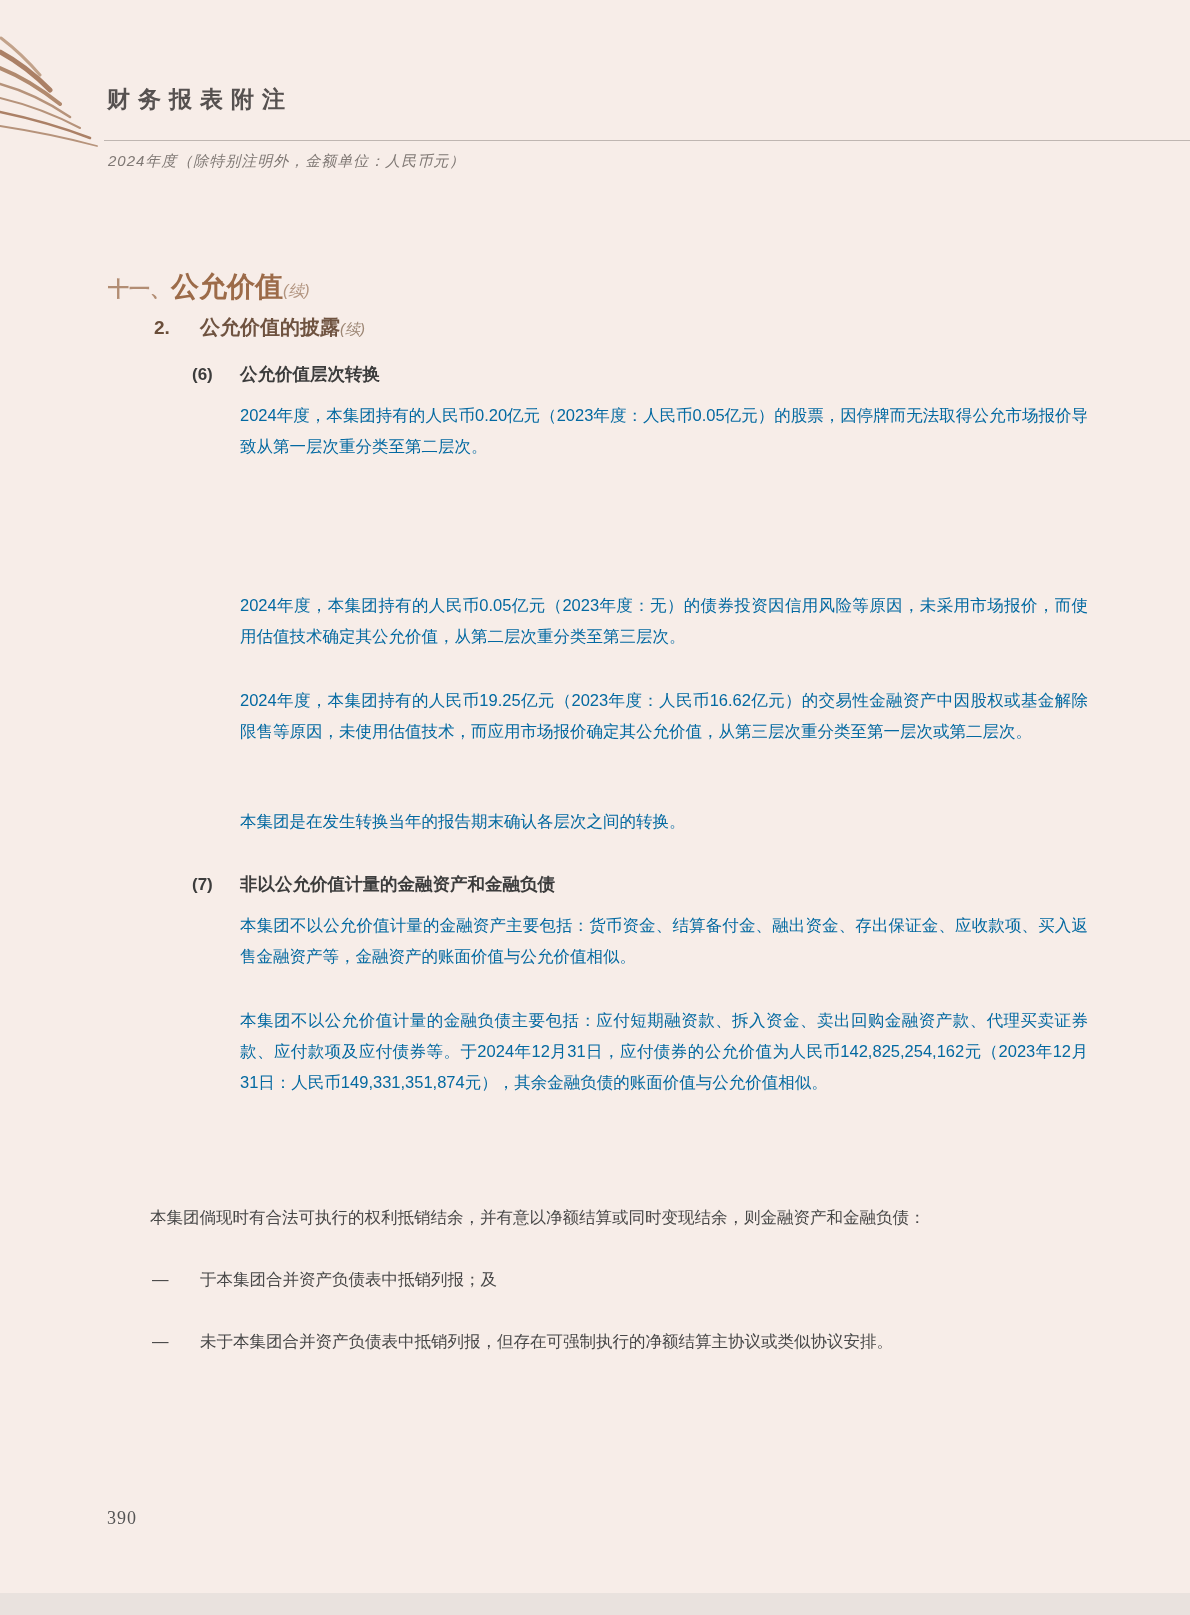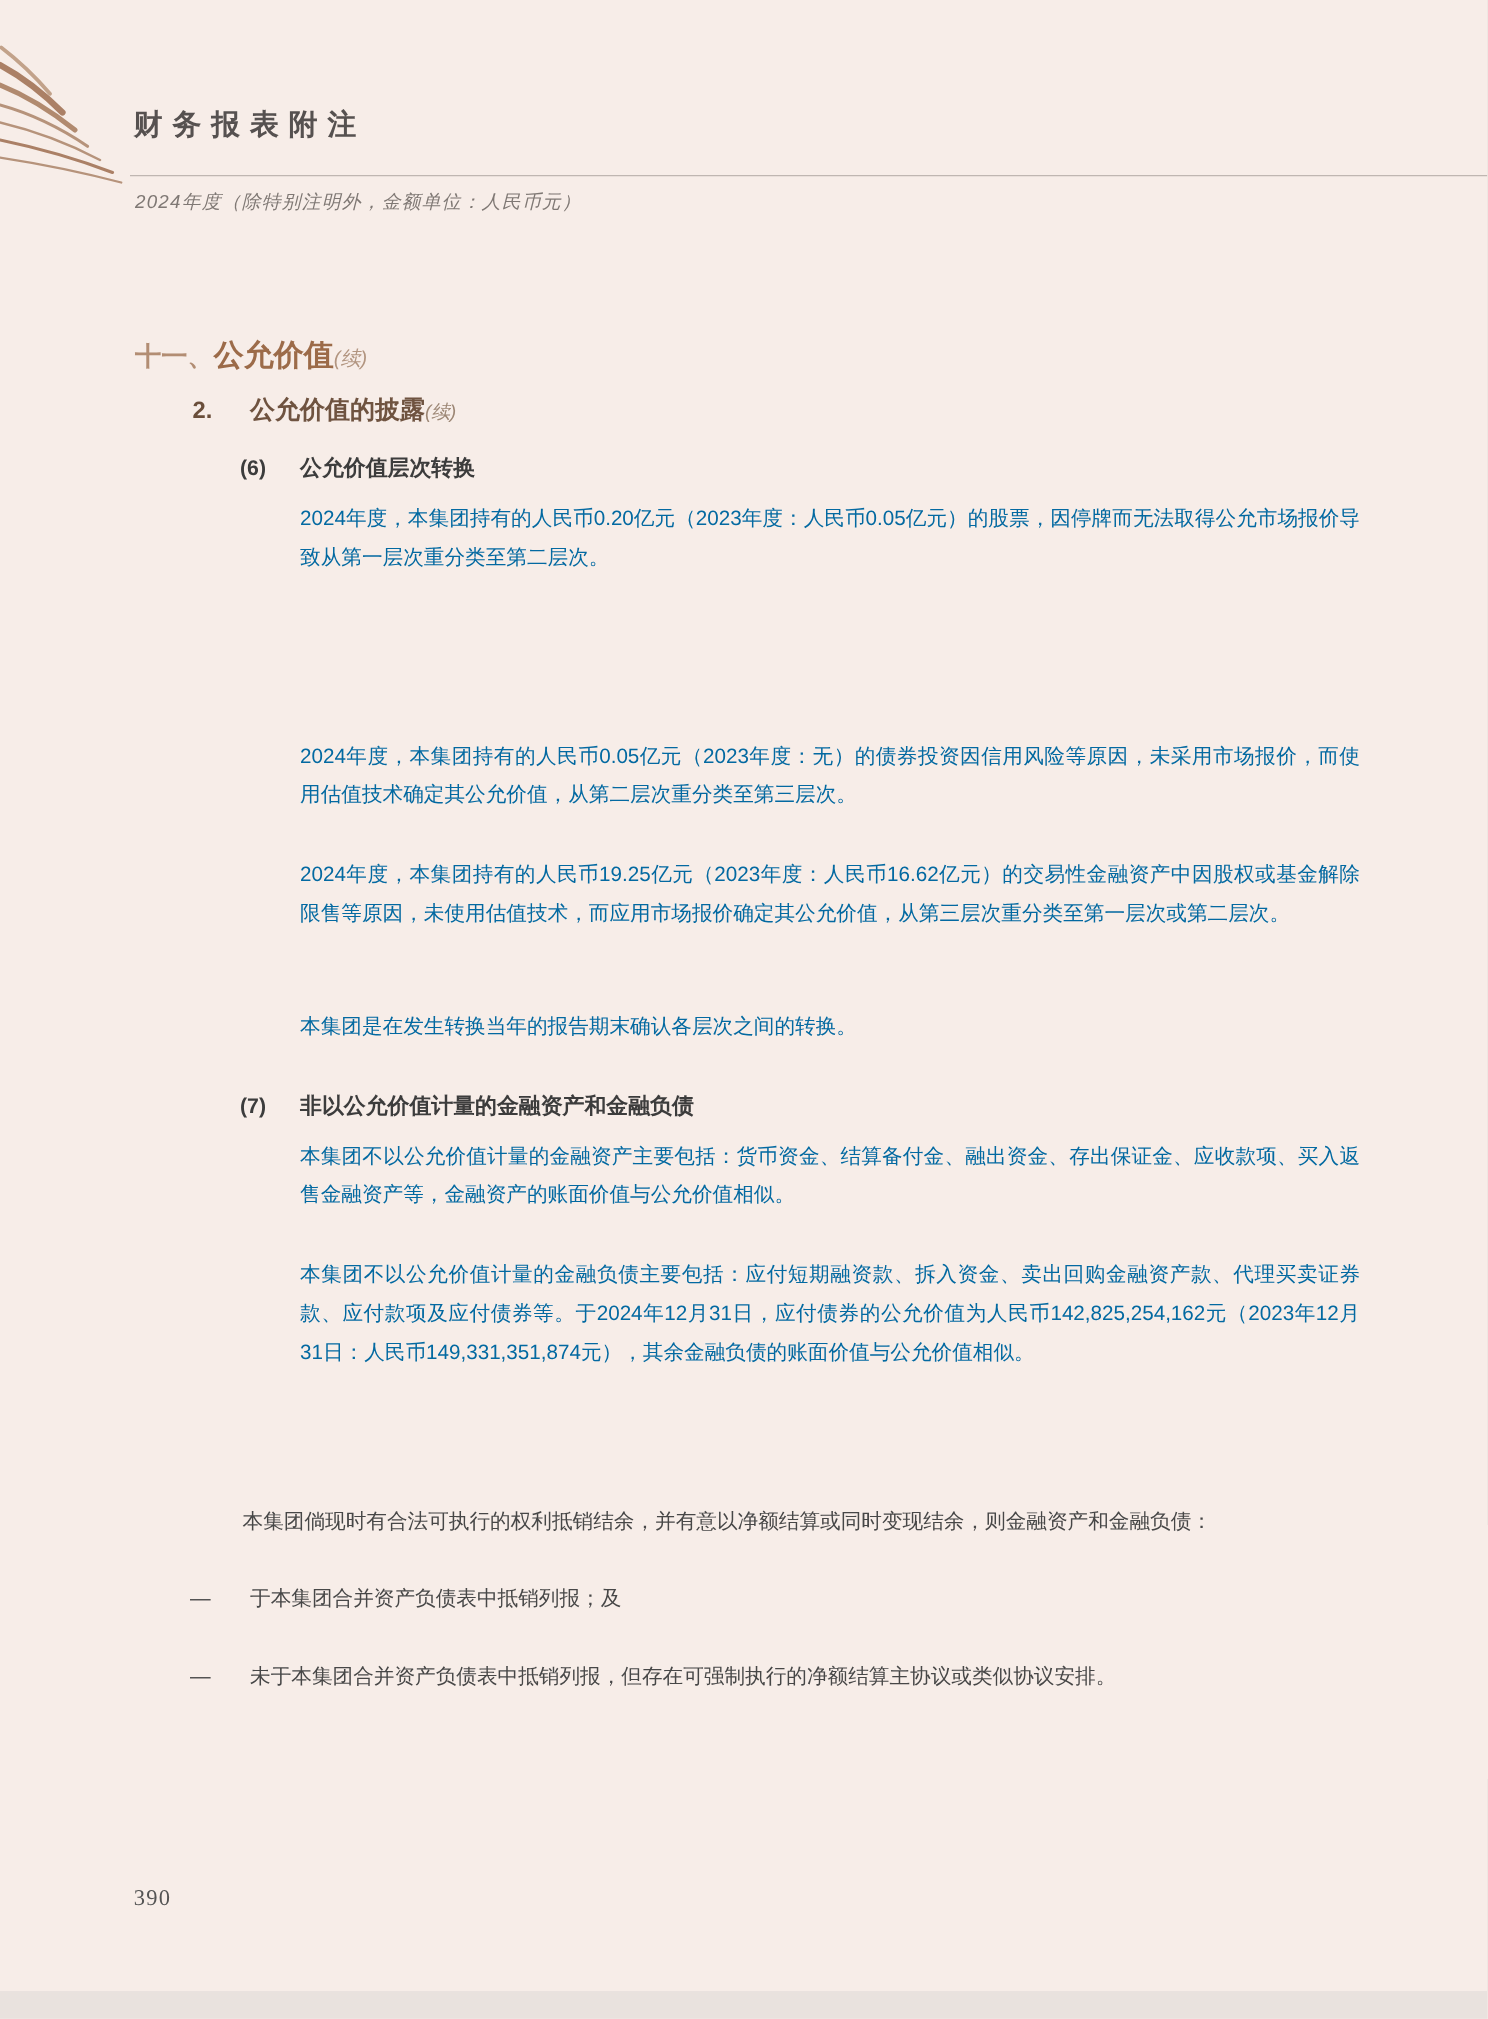--- a/index.html
+++ b/index.html
@@ -26,41 +26,41 @@
     height:1px; background:#bfb6b1;
   }
   .doc-subtitle {
     position:absolute; left:108px; top:152px;
     font-style:italic; font-size:15px; letter-spacing:1px;
     color:#7f7874;
   }
 
   .sec-heading { position:absolute; left:108px; white-space:nowrap; }
   .sec-heading .prefix { font-size:21px; font-weight:600; color:#b28d73; }
-  .sec-heading .main   { font-size:24px; font-weight:700; color:#9c6b49; }
+  .sec-heading .main   { font-size:28px; font-weight:700; color:#9c6b49; }
   .sec-heading .cont   { font-size:16px; font-style:italic; color:#b29580; }
 
   .sub-heading { position:absolute; left:154px; white-space:nowrap; }
   .sub-heading .num  { display:inline-block; width:46px; font-size:19px; font-weight:700; color:#6a4e3a; }
   .sub-heading .main { font-size:20px; font-weight:700; color:#6f5340; }
   .sub-heading .cont { font-size:15px; font-style:italic; color:#9c8674; }
 
   .item-heading { position:absolute; left:192px; white-space:nowrap; color:#3c3c3c; }
   .item-heading .num  { display:inline-block; width:48px; font-size:17px; font-weight:700; }
   .item-heading .main { font-size:17.5px; font-weight:700; }
 
   .body-p {
     position:absolute; left:240px; width:848px;
     font-size:16.5px; line-height:31px;
     text-align:justify; text-justify:inter-ideograph;
     color:#0369a1;
   }
   .intro-p {
     position:absolute; left:150px; width:940px;
-    font-size:16.5px; line-height:31px; color:#474747;margin-left:44px;
+    font-size:16.5px; line-height:31px; color:#474747;
   }
   .bullet {
     position:absolute; left:152px; width:940px;
     display:flex; font-size:16.5px; line-height:31px; color:#474747;
   }
   .bullet .marker { width:48px; flex:0 0 48px; }
 
   .page-number {
     position:absolute; left:107px; top:1508px;
     font-family:"Liberation Serif","DejaVu Serif",serif;

